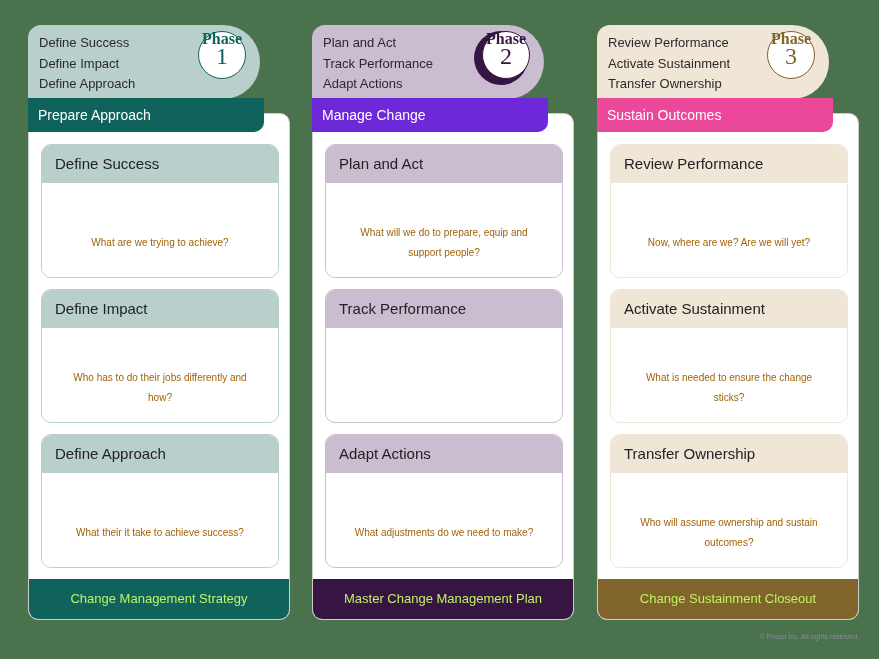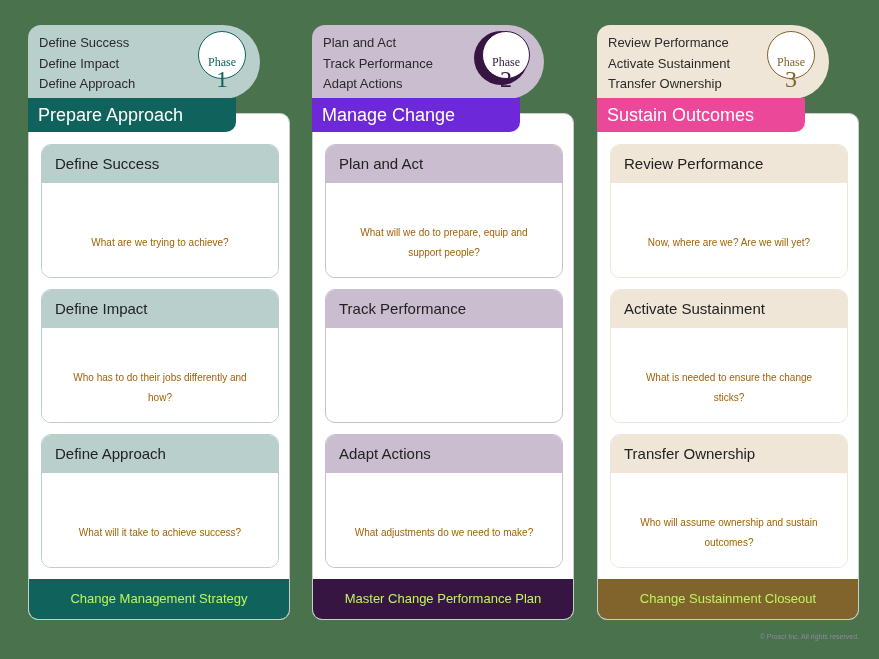--- a/index.html
+++ b/index.html
@@ -11,25 +11,25 @@
   .tab {
     position:absolute; left:0; top:0; width:232px; height:74px;
     border-radius:14px 40px 40px 0; padding:8px 0 0 11px; box-sizing:border-box;
   }
   .tab-item { font-size:13px; color:#2a2a2a; line-height:20.5px; }
   .badge {
     position:absolute; right:14px; top:6px; width:48px; height:48px; border-radius:50%;
     background:#fff; box-sizing:border-box; text-align:center;
     font-family:"Liberation Serif", serif;
   }
-  .badge .ph { font-size:12px; font-weight:normal; line-height:12px; margin-top:24px; }
+  .badge .ph { font-size:16px; font-weight:bold; line-height:12px; margin-top:1px; }
   .badge .num { font-size:24px; line-height:22px; }
   .title-bar {
-    position:absolute; left:0; top:73px; width:208px; height:34px; color:#fff;
-    font-size:18px; line-height:34px; padding-left:10px; box-sizing:border-box;
+    position:absolute; left:0; top:73px; width:236px; height:34px; color:#fff;
+    font-size:14px; line-height:34px; padding-left:10px; box-sizing:border-box;
     border-radius:0 0 10px 0; z-index:2;
   }
   .card {
     position:absolute; left:0; top:88px; width:262px; height:507px; background:#fff;
     border-radius:10px; border:1px solid #ccc; box-sizing:border-box; overflow:hidden;
   }
   .step {
     position:absolute; left:12px; width:238px; height:134px; border-radius:10px;
     overflow:hidden; box-sizing:border-box; border:1px solid;
   }
@@ -63,21 +63,21 @@
         <div class="step" style="top:30px;border-color:#b8cfcc">
       <div class="step-head" style="background:#b8cfcc">Define Success</div>
       <div class="step-q">What are we trying to achieve?</div>
         </div>
         <div class="step" style="top:175px;border-color:#b8cfcc">
       <div class="step-head" style="background:#b8cfcc">Define Impact</div>
       <div class="step-q">Who has to do their jobs differently and how?</div>
         </div>
         <div class="step" style="top:320px;border-color:#b8cfcc">
       <div class="step-head" style="background:#b8cfcc">Define Approach</div>
-      <div class="step-q">What will it take to achieve success?</div>
+      <div class="step-q">What their it take to achieve success?</div>
         </div>
         <div class="foot" style="background:#10635c">Change Management Strategy</div>
       </div>
     </div>
     <div class="col" style="left: 312px;">
       <div class="tab" style="background:#c9bdcf">
         <div class="tab-item">Plan and Act</div>
         <div class="tab-item">Track Performance</div>
         <div class="tab-item">Adapt Actions</div>
         <div class="badge" style="border:1.5px solid #361542;color:#361542;box-shadow:-5px 3px 0 3px #361542">
@@ -91,21 +91,21 @@
       <div class="step-head" style="background:#c9bdcf">Plan and Act</div>
       <div class="step-q">What will we do to prepare, equip and support people?</div>
         </div>
         <div class="step" style="top:175px;border-color:#c9bdcf">
       <div class="step-head" style="background:#c9bdcf">Track Performance</div>
         </div>
         <div class="step" style="top:320px;border-color:#c9bdcf">
       <div class="step-head" style="background:#c9bdcf">Adapt Actions</div>
       <div class="step-q">What adjustments do we need to make?</div>
         </div>
-        <div class="foot" style="background:#361542">Master Change Performance Plan</div>
+        <div class="foot" style="background:#361542">Master Change Management Plan</div>
       </div>
     </div>
     <div class="col" style="left: 597px;">
       <div class="tab" style="background:#efe6d8">
         <div class="tab-item">Review Performance</div>
         <div class="tab-item">Activate Sustainment</div>
         <div class="tab-item">Transfer Ownership</div>
         <div class="badge" style="border:1.5px solid #80642b;color:#80642b">
       <div class="ph">Phase</div>
       <div class="num">3</div>

